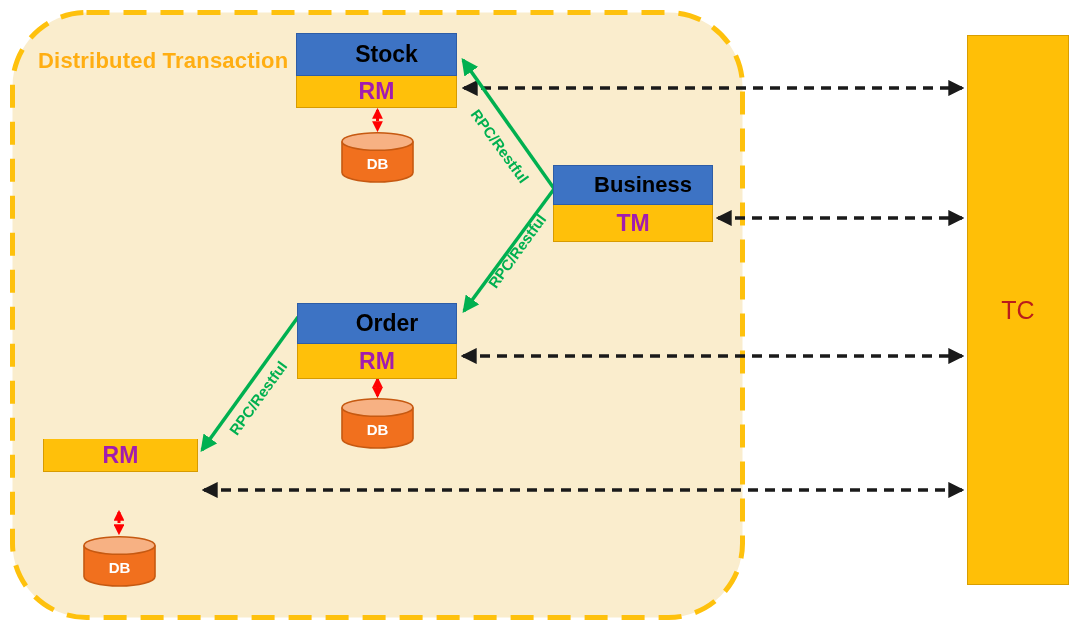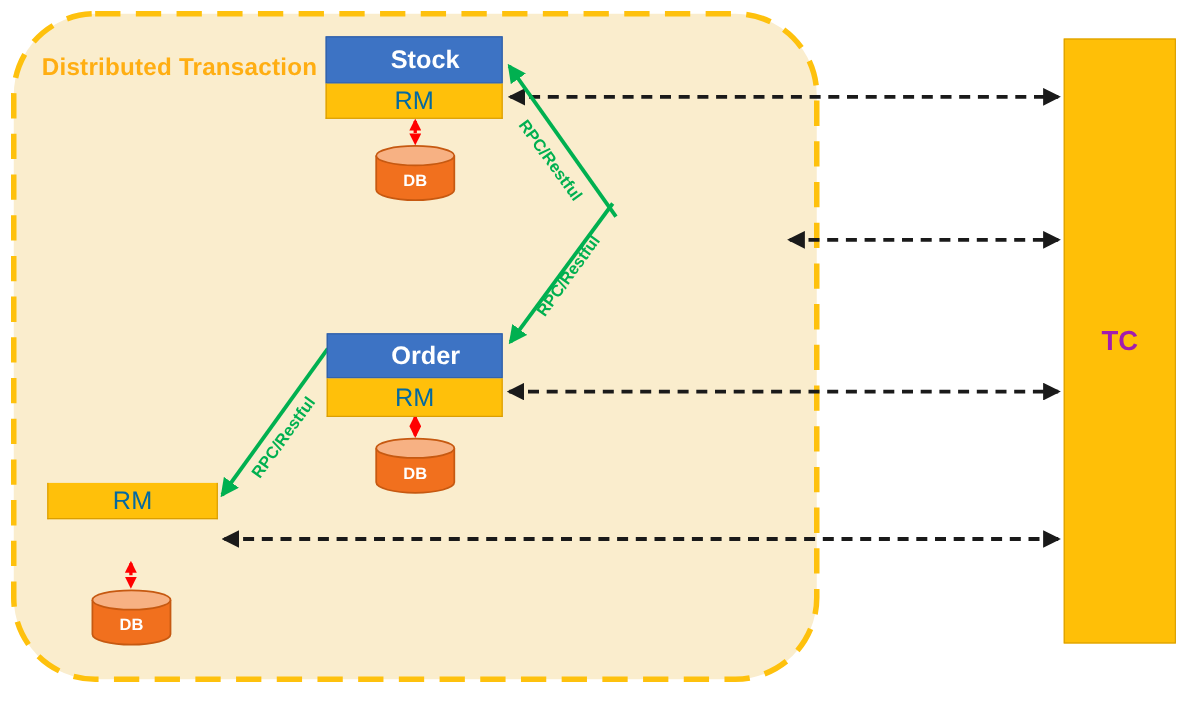--- a/index.html
+++ b/index.html
@@ -12,26 +12,26 @@
   
   .title {
     position:absolute; left:38px; top:48px;
     font-size:22px; font-weight:bold; color:#FFAE12; letter-spacing:0.2px;
   }
 
   
   .svc { position:absolute; display:flex; flex-direction:column; box-sizing:border-box; }
   .svc-name {
     background:#3D73C4; border:1px solid #2E5DA6;
-    color:#ffffff; font-weight:bold; font-size:23px;
+    color:#000000; font-weight:bold; font-size:23px;
     display:flex; align-items:center; justify-content:center;padding-left:20px;
   }
   .svc-role {
     background:#FFC00A; border:1px solid #D79B00; border-top:none;
-    color:#0369a1; font-weight:normal; font-size:23px;
+    color:#a21caf; font-weight:bold; font-size:23px;
     display:flex; align-items:center; justify-content:center;
   }
   .svc-stock    { left:296px; top:33px;  width:161px; }
   .svc-stock    .svc-name { height:41px; } .svc-stock    .svc-role { height:31px; }
   .svc-business { left:553px; top:165px; width:160px; }
   .svc-business .svc-name { height:38px; font-size:22px; } .svc-business .svc-role { height:36px; }
   .svc-order    { left:297px; top:303px; width:160px; }
   .svc-order    .svc-name { height:39px; } .svc-order    .svc-role { height:34px; }
   .svc-account  { left:43px;  top:439px; width:155px; }
   .svc-account  .svc-name { height:36px; } .svc-account  .svc-role { height:32px; }
@@ -40,21 +40,21 @@
   .db { position:absolute; }
   .db-stock   { left:339px; top:130px; }
   .db-order   { left:339px; top:396px; }
   .db-account { left:81px;  top:534px; }
 
   
   .tc {
     position:absolute; left:967px; top:35px; width:102px; height:550px;
     background:#FFBF07; border:1.5px solid #D99E00; box-sizing:border-box;
     display:flex; align-items:center; justify-content:center;
-    color:#a21caf; font-weight:bold; font-size:25px;text-align:center;
+    color:#b91c1c; font-weight:normal; font-size:25px;text-align:center;
   }
 
   
   .rpc {
     position:absolute; color:#00B050; font-weight:bold; font-size:15px;
     white-space:nowrap;
   }
   .rpc-1 { left:500px; top:146px; transform:translate(-50%,-50%) rotate(54deg); }
   .rpc-2 { left:517px; top:251px; transform:translate(-50%,-50%) rotate(-54deg); }
   .rpc-3 { left:258px; top:398px; transform:translate(-50%,-50%) rotate(-54deg); }
@@ -96,20 +96,24 @@
     <line x1="557" y1="185" x2="464" y2="311" stroke="#00B050" stroke-width="3.5" marker-end="url(#mg)"></line>
     <line x1="298" y1="317" x2="202" y2="450" stroke="#00B050" stroke-width="3.5" marker-end="url(#mg)"></line>
   </svg>
 
   <div class="title">Distributed Transaction</div>
 
   <div class="svc svc-stock">
     <div class="svc-name">Stock</div>
     <div class="svc-role">RM</div>
   </div>
+  <div class="svc svc-business">
+    <div class="svc-name">Business</div>
+    <div class="svc-role">TM</div>
+  </div>
   <div class="svc svc-order">
     <div class="svc-name">Order</div>
     <div class="svc-role">RM</div>
   </div>
   <div class="svc svc-account">
     <div class="svc-role">RM</div>
   </div>
 
   <svg class="db db-stock" width="77" height="55" viewBox="0 0 77 55">
     <path d="M3 11.5 v31 a35.5 9.5 0 0 0 71 0 V11.5" fill="#F1701E" stroke="#C65911" stroke-width="1.6"></path>

